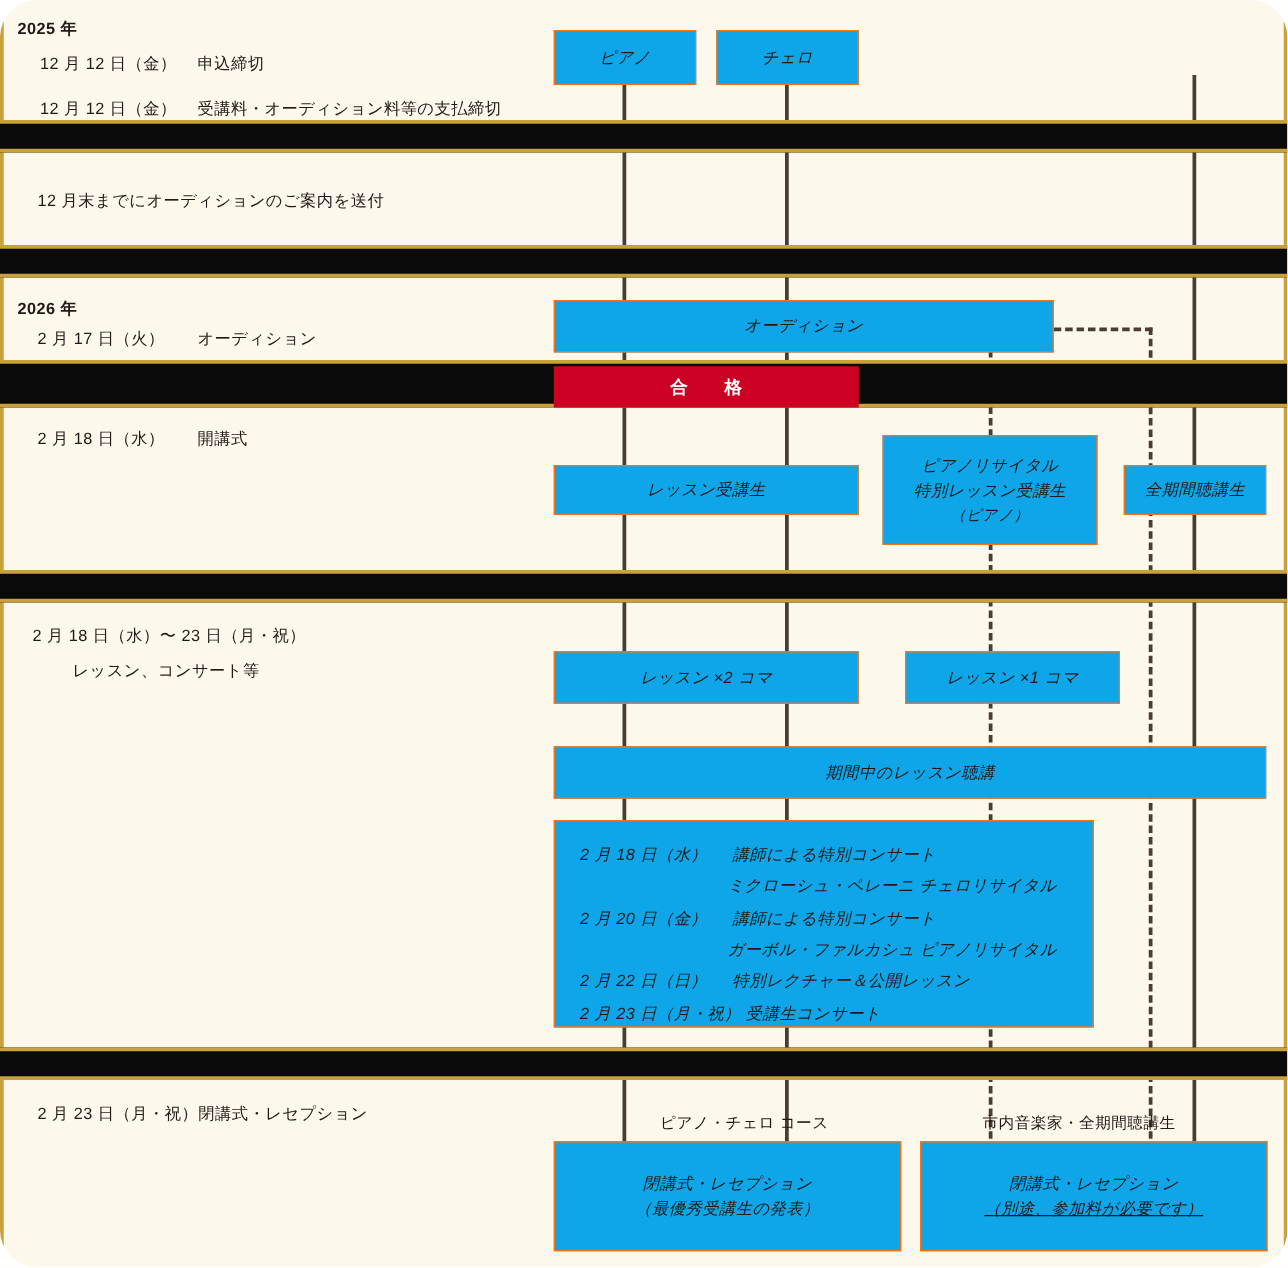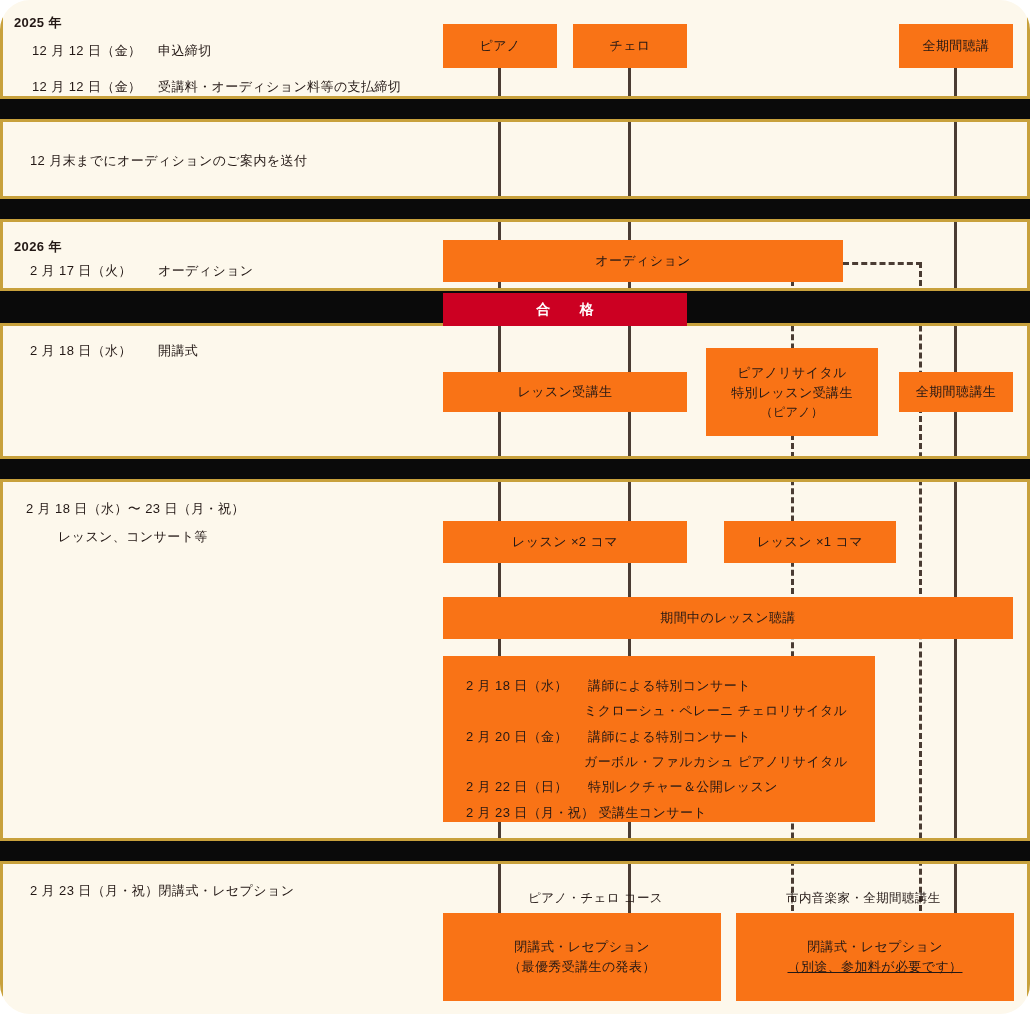--- a/index.html
+++ b/index.html
@@ -56,29 +56,30 @@
   .hline-dash {
     position: absolute;
     height: 0;
     border-top: 3px dashed #4a3c33;
   }
 
   
   .node {
     position: absolute;
     box-sizing: border-box;
-    background: #f97316;
-    border: 3px solid #f97316;
+    background: #0ea5e9;
+    border: 1px solid #f97316;
     display: flex;
     flex-direction: column;
     align-items: center;
     justify-content: center;
     text-align: center;
     line-height: 1.55;
     letter-spacing: .03em;
+    font-style: italic;
   }
   .node.left-align {
     align-items: flex-start;
     text-align: left;
     padding-left: 20px;
   }
   .node .small { font-size: 12px; }
 
   .pass-bar {
     position: absolute;
@@ -152,21 +153,20 @@
   <div class="txt" style="left:30px; top:342px;">2 月 18 日（水）</div>
   <div class="txt" style="left:158px; top:342px;">開講式</div>
 
   <div class="txt" style="left:26px; top:500px;">2 月 18 日（水）〜 23 日（月・祝）</div>
   <div class="txt" style="left:26px; top:528px;margin-left:32px;">レッスン、コンサート等</div>
 
   <div class="txt" style="left:30px; top:882px;">2 月 23 日（月・祝）閉講式・レセプション</div>
 
   <div class="node" style="left:443px; top:24px; width:114px; height:44px;">ピアノ</div>
   <div class="node" style="left:573px; top:24px; width:114px; height:44px;">チェロ</div>
-  <div class="node" style="left:899px; top:24px; width:114px; height:44px;">全期間聴講</div>
 
   <div class="node" style="left:443px; top:240px; width:400px; height:42px;">オーディション</div>
 
   <div class="pass-bar" style="left:443px; top:293px; width:244px; height:33px;">合　格</div>
 
   <div class="node" style="left:443px; top:372px; width:244px; height:40px;">レッスン受講生</div>
 
   <div class="node" style="left:706px; top:348px; width:172px; height:88px;">
     <span>ピアノリサイタル</span>
     <span>特別レッスン受講生</span>

